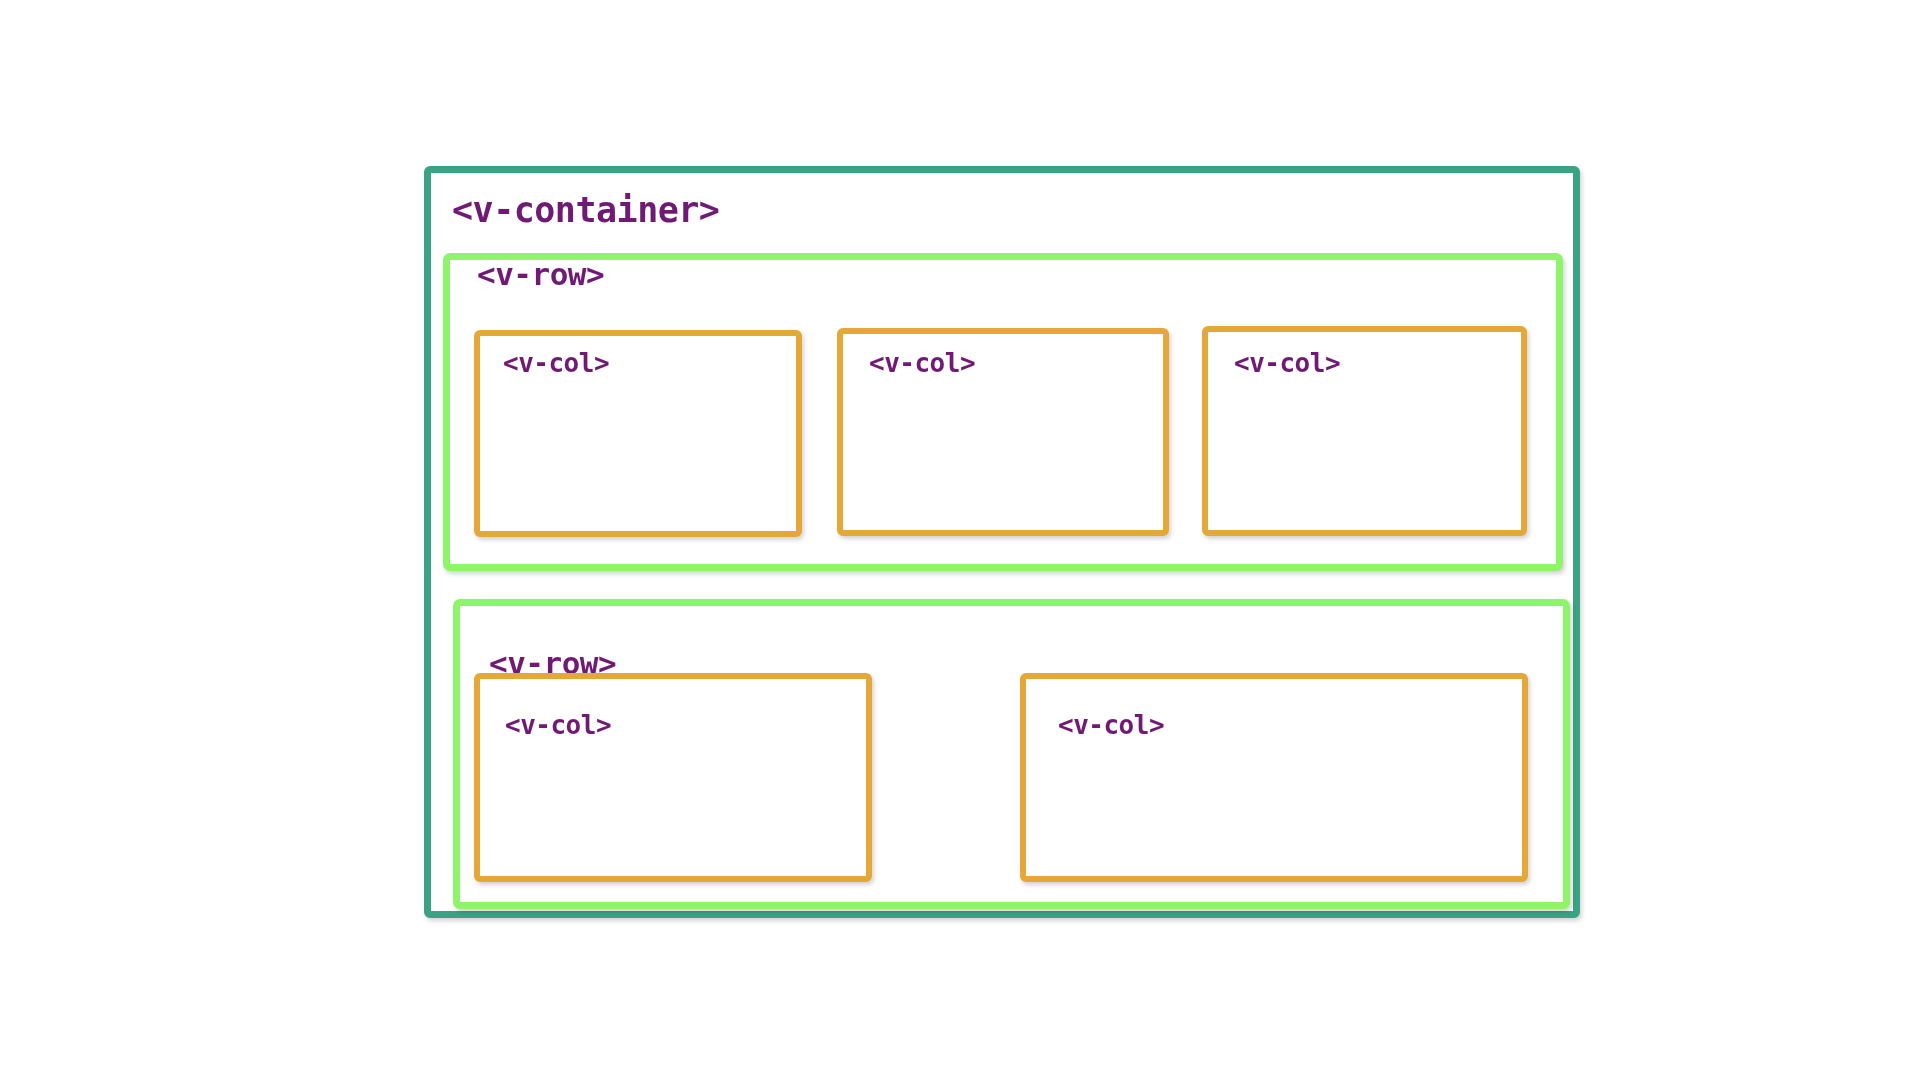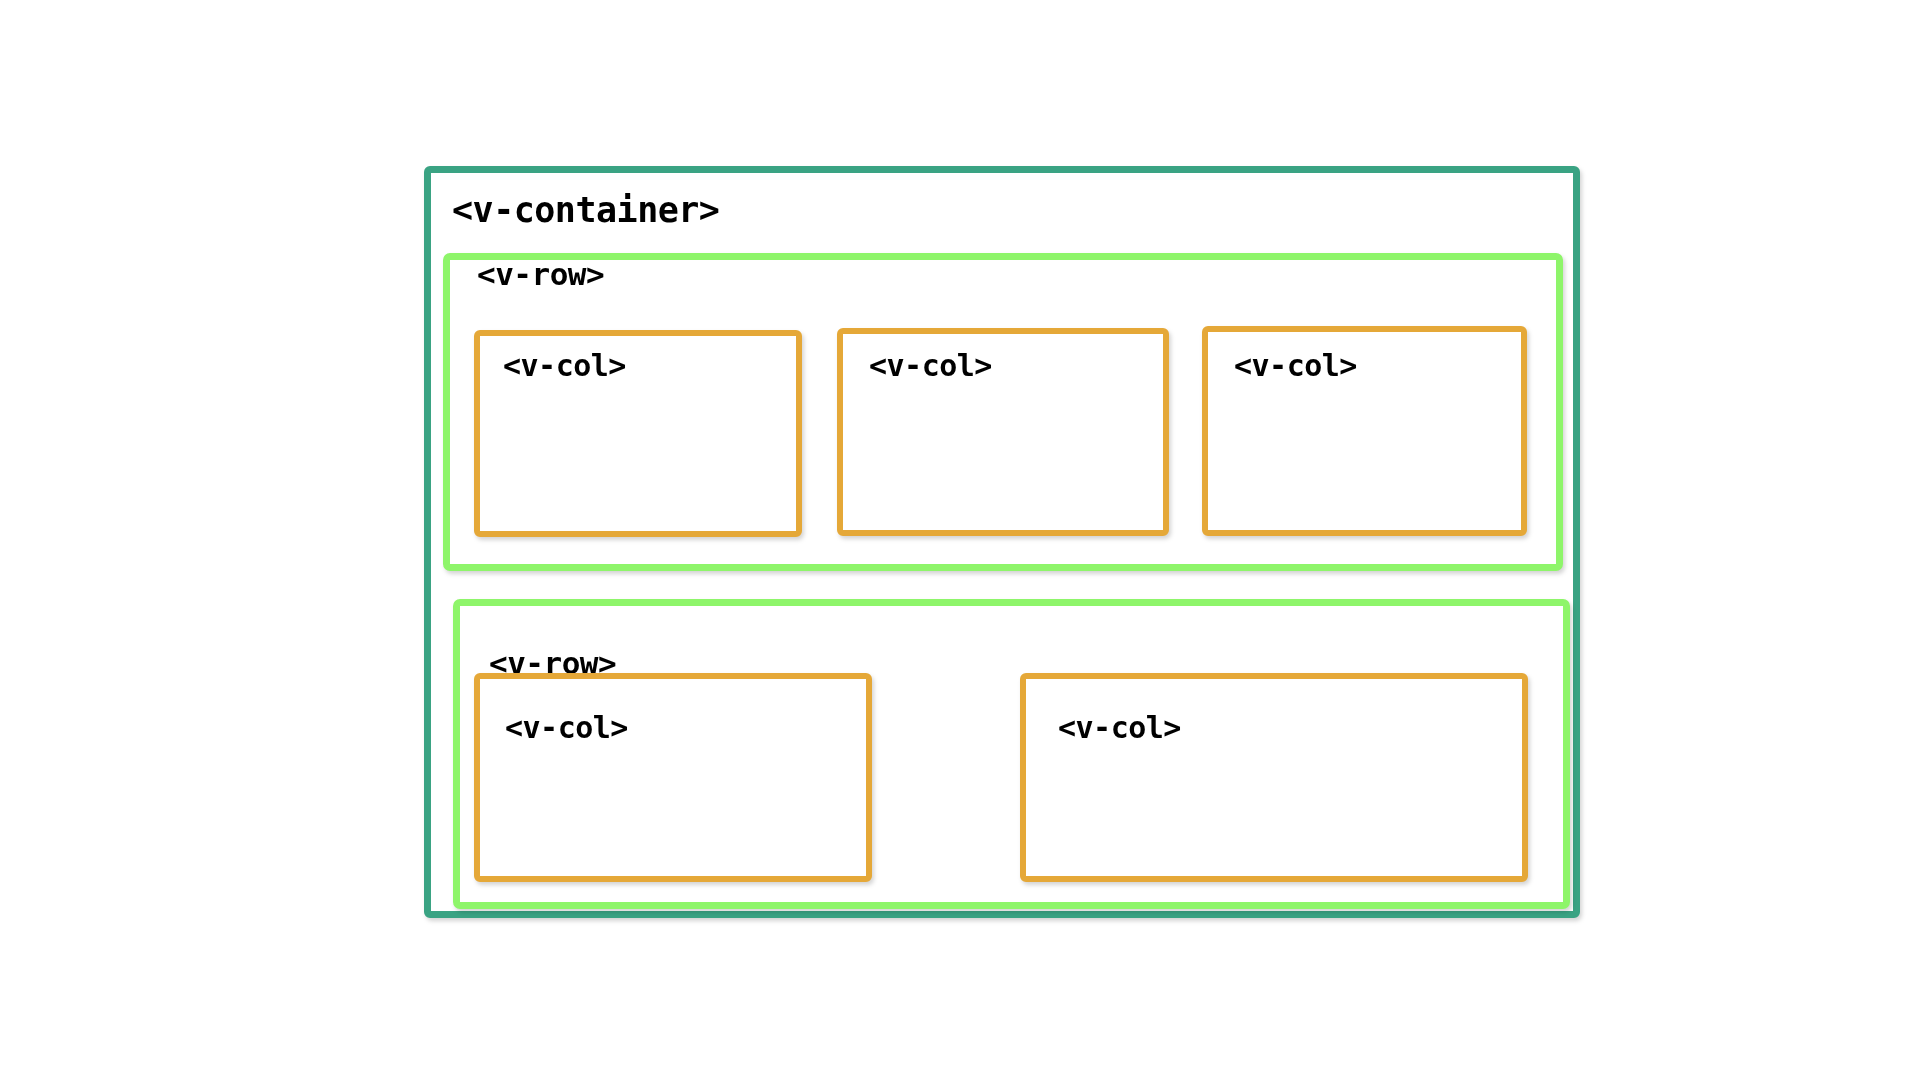--- a/index.html
+++ b/index.html
@@ -72,21 +72,21 @@
   .r1c1 { left: 474px;  top: 330px; width: 328px; height: 207px; }
   .r1c2 { left: 837px;  top: 328px; width: 332px; height: 208px; }
   .r1c3 { left: 1202px; top: 326px; width: 325px; height: 210px; }
 
   .r2c1 { left: 474px;  top: 673px; width: 398px; height: 209px; }
   .r2c2 { left: 1020px; top: 673px; width: 508px; height: 209px; }
 
   
   .label {
     position: absolute;
-    color: #000000;
+    color: #701a75;
     font-family: "DejaVu Sans Mono", monospace;
     font-weight: bold;
     white-space: pre;
     letter-spacing: -0.5px;
     user-select: none;
   }
 
   .label-container {
     left: 452px;
     top: 190px;
@@ -96,21 +96,21 @@
     left: 477px;
     top: 256px;
     font-size: 31px;
   }
   .label-row-2 {
     left: 489px;
     top: 645px;
     font-size: 31px;
   }
   .label-col {
-    font-size: 30px;
+    font-size: 26px;
   }
   .lbl-r1c1 { left: 503px;  top: 348px; }
   .lbl-r1c2 { left: 869px;  top: 348px; }
   .lbl-r1c3 { left: 1234px; top: 348px; }
   .lbl-r2c1 { left: 505px;  top: 710px; }
   .lbl-r2c2 { left: 1058px; top: 710px; }
 </style>
 </head>
 <body>
 

